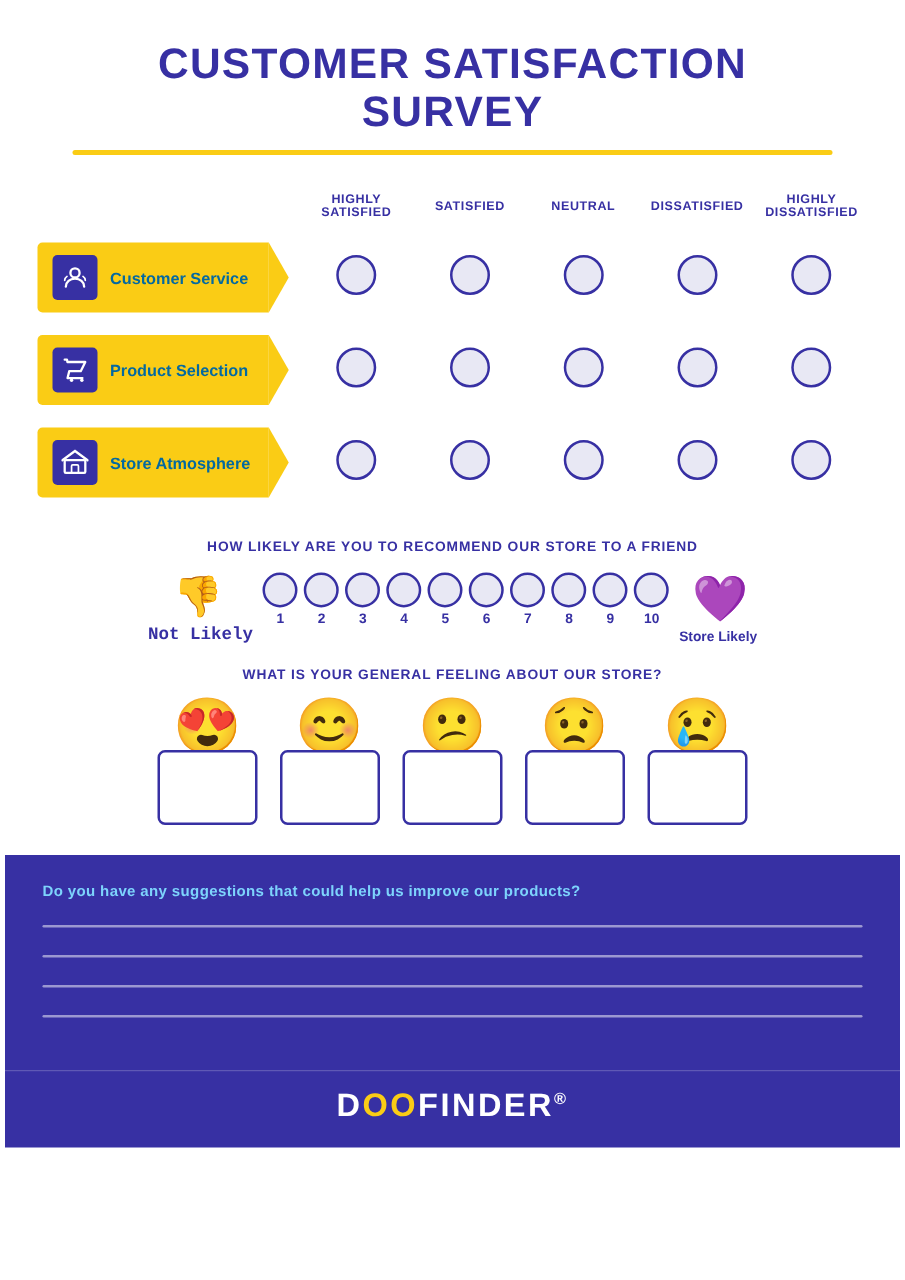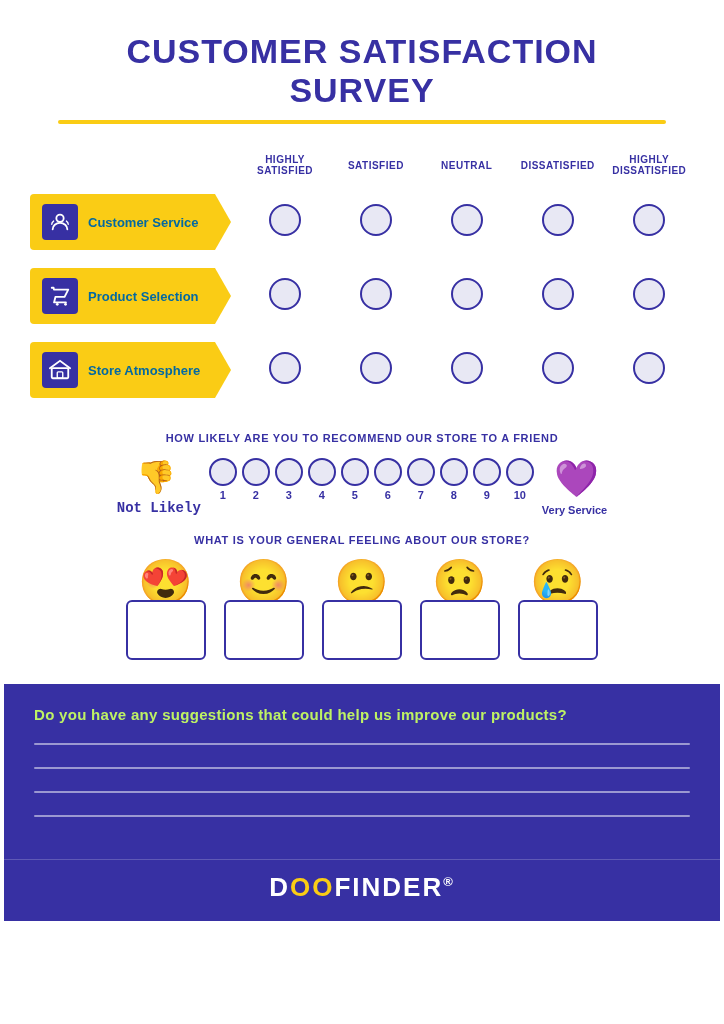--- a/index.html
+++ b/index.html
@@ -231,23 +231,23 @@
       background: #fff;
       margin-top: -4px;
     }
     
     .suggestions-section {
       background: #3730a3;
       padding: 22px 30px 20px;
       margin-top: 14px;
     }
     .suggestions-section h3 {
-      font-size: 15px;
+      font-size: 12px;
       font-weight: 800;
-      color: #bef264;
+      color: #7dd3fc;
       margin-bottom: 20px;
       letter-spacing: 0.3px;
     }
     .suggestion-line {
       width: 100%;
       height: 2px;
       background: rgba(255,255,255,0.5);
       margin-bottom: 22px;
       border-radius: 1px;
     }
@@ -410,21 +410,21 @@
           <div class="recommend-circle"></div>
           <span class="recommend-num">9</span>
         </div>
         <div class="recommend-num-col">
           <div class="recommend-circle"></div>
           <span class="recommend-num">10</span>
         </div>
       </div>
       <div class="heart-wrap">
         <span class="heart-icon">💜</span>
-        <span class="very-likely-label">Very Service</span>
+        <span class="very-likely-label">Store Likely</span>
       </div>
     </div>
   </div>
 
   <div class="feeling-section">
     <h3>WHAT IS YOUR GENERAL FEELING ABOUT OUR STORE?</h3>
     <div class="feeling-row">
       <div class="feeling-item">
         <span class="feeling-emoji">😍</span>
         <div class="feeling-box"></div>

